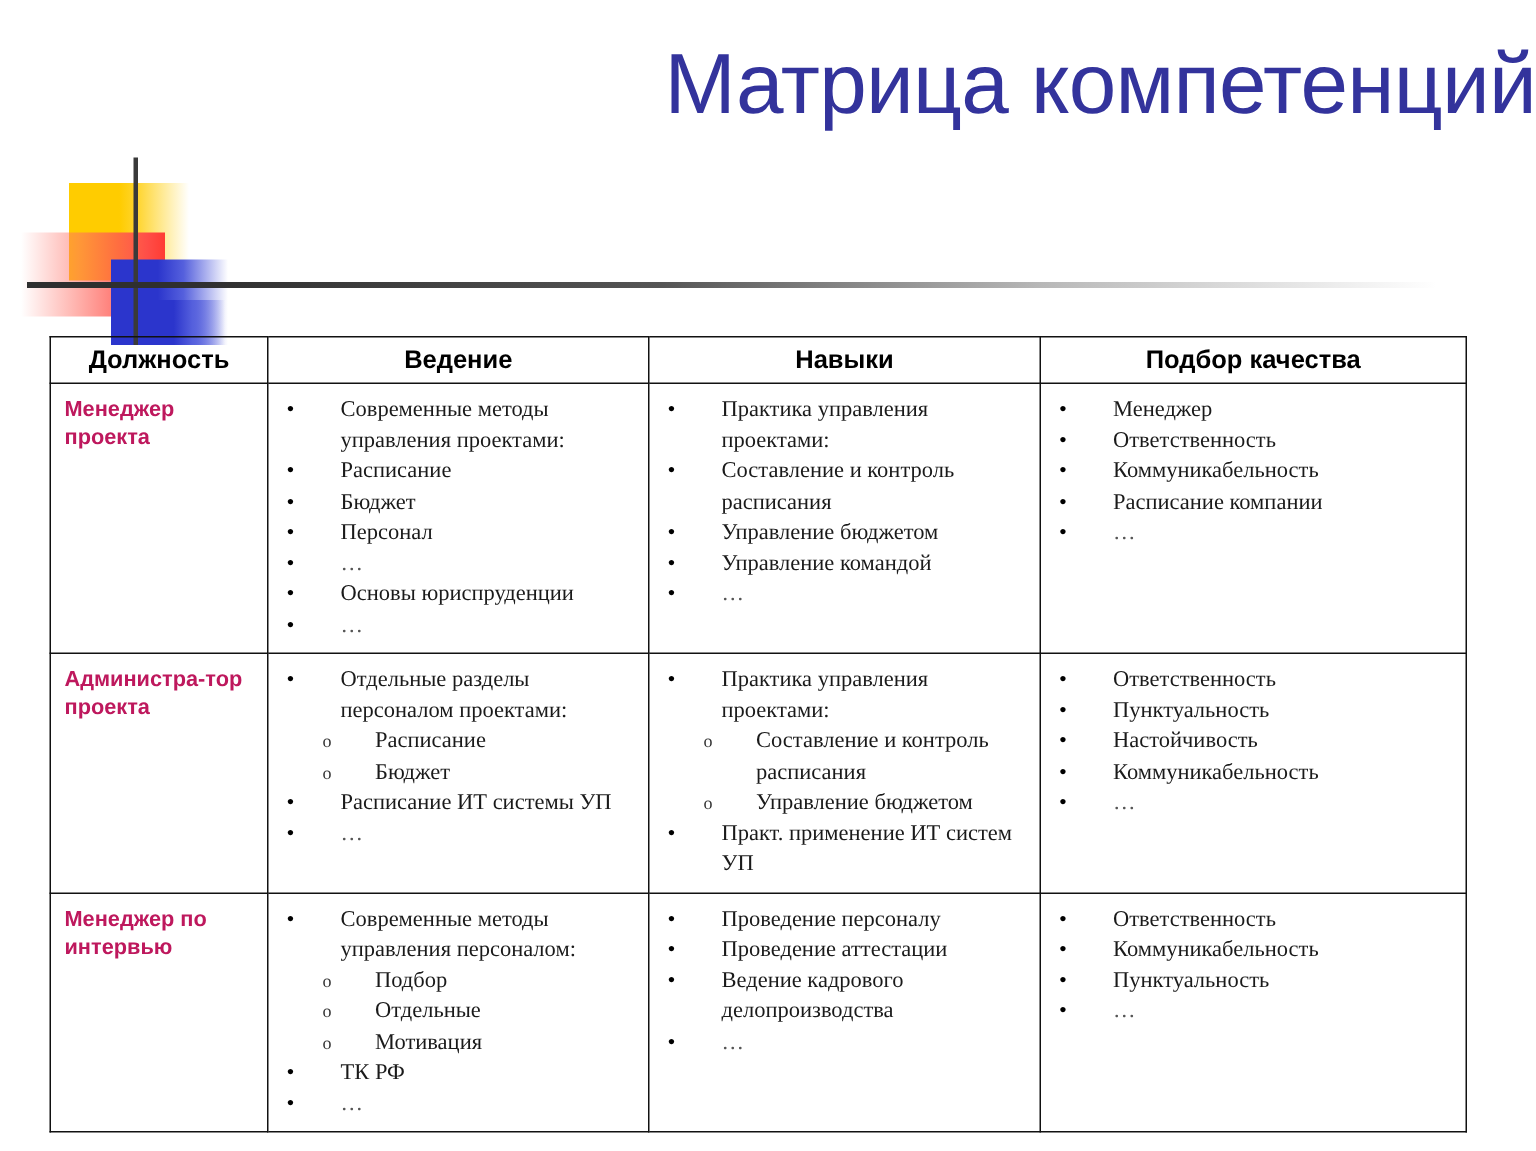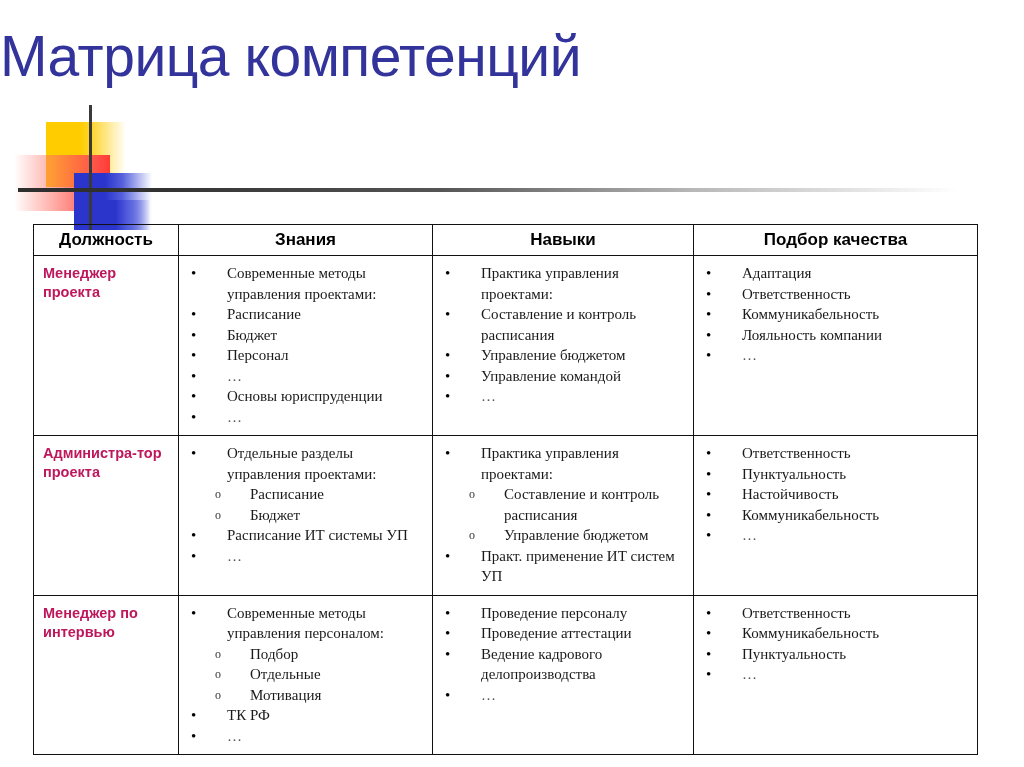--- a/index.html
+++ b/index.html
@@ -14,21 +14,21 @@
     overflow: hidden;
     font-family: "Liberation Serif", "DejaVu Serif", serif;
   }
 
   
   #slide-title {
     position: absolute;
     left: 0;
     top: 22px;
     width: 1024px;
-    text-align: left;
+    text-align: right;
     font-family: "Liberation Sans", "DejaVu Sans", sans-serif;
     font-size: 57px;
     line-height: 68px;
     letter-spacing: -0.5px;
     color: #33339c;
     white-space: nowrap;
   }
 
   
   #decor {
@@ -191,21 +191,21 @@
 <table id="matrix-table">
   <colgroup>
     <col class="col-role">
       <col class="col-know">
       <col class="col-skill">
       <col class="col-pers">
   </colgroup>
   <thead>
     <tr>
       <th>Должность</th>
-      <th>Знания</th>
+      <th>Ведение</th>
       <th>Навыки</th>
       <th>Подбор качества</th>
     </tr>
   </thead>
   <tbody>
       <tr>
         <td class="role-cell"><span>Менеджер проекта</span></td>
         <td class="bullet-cell">
           <ul class="lvl1">
             <li><span class="b">•</span><span>Современные методы управления проектами:</span></li>
@@ -221,33 +221,33 @@
           <ul class="lvl1">
             <li><span class="b">•</span><span>Практика управления проектами:</span></li>
             <li><span class="b">•</span><span>Составление и контроль расписания</span></li>
             <li><span class="b">•</span><span>Управление бюджетом</span></li>
             <li><span class="b">•</span><span>Управление командой</span></li>
             <li><span class="b">•</span><span class="ellipsis">…</span></li>
           </ul>
         </td>
         <td class="bullet-cell">
           <ul class="lvl1">
-            <li><span class="b">•</span><span>Адаптация</span></li>
+            <li><span class="b">•</span><span>Менеджер</span></li>
             <li><span class="b">•</span><span>Ответственность</span></li>
             <li><span class="b">•</span><span>Коммуникабельность</span></li>
-            <li><span class="b">•</span><span>Лояльность компании</span></li>
+            <li><span class="b">•</span><span>Расписание компании</span></li>
             <li><span class="b">•</span><span class="ellipsis">…</span></li>
           </ul>
         </td>
       </tr>
       <tr>
         <td class="role-cell"><span>Администра-тор проекта</span></td>
         <td class="bullet-cell">
           <ul class="lvl1">
-            <li><span class="b">•</span><span>Отдельные разделы управления проектами:</span></li>
+            <li><span class="b">•</span><span>Отдельные разделы персоналом проектами:</span></li>
             <div class="sub-wrap">
               <ul class="lvl2">
                 <li><span class="b">o</span><span>Расписание</span></li>
                 <li><span class="b">o</span><span>Бюджет</span></li>
               </ul>
             </div>
             <li><span class="b">•</span><span>Расписание ИТ системы УП</span></li>
             <li><span class="b">•</span><span class="ellipsis">…</span></li>
           </ul>
         </td>

